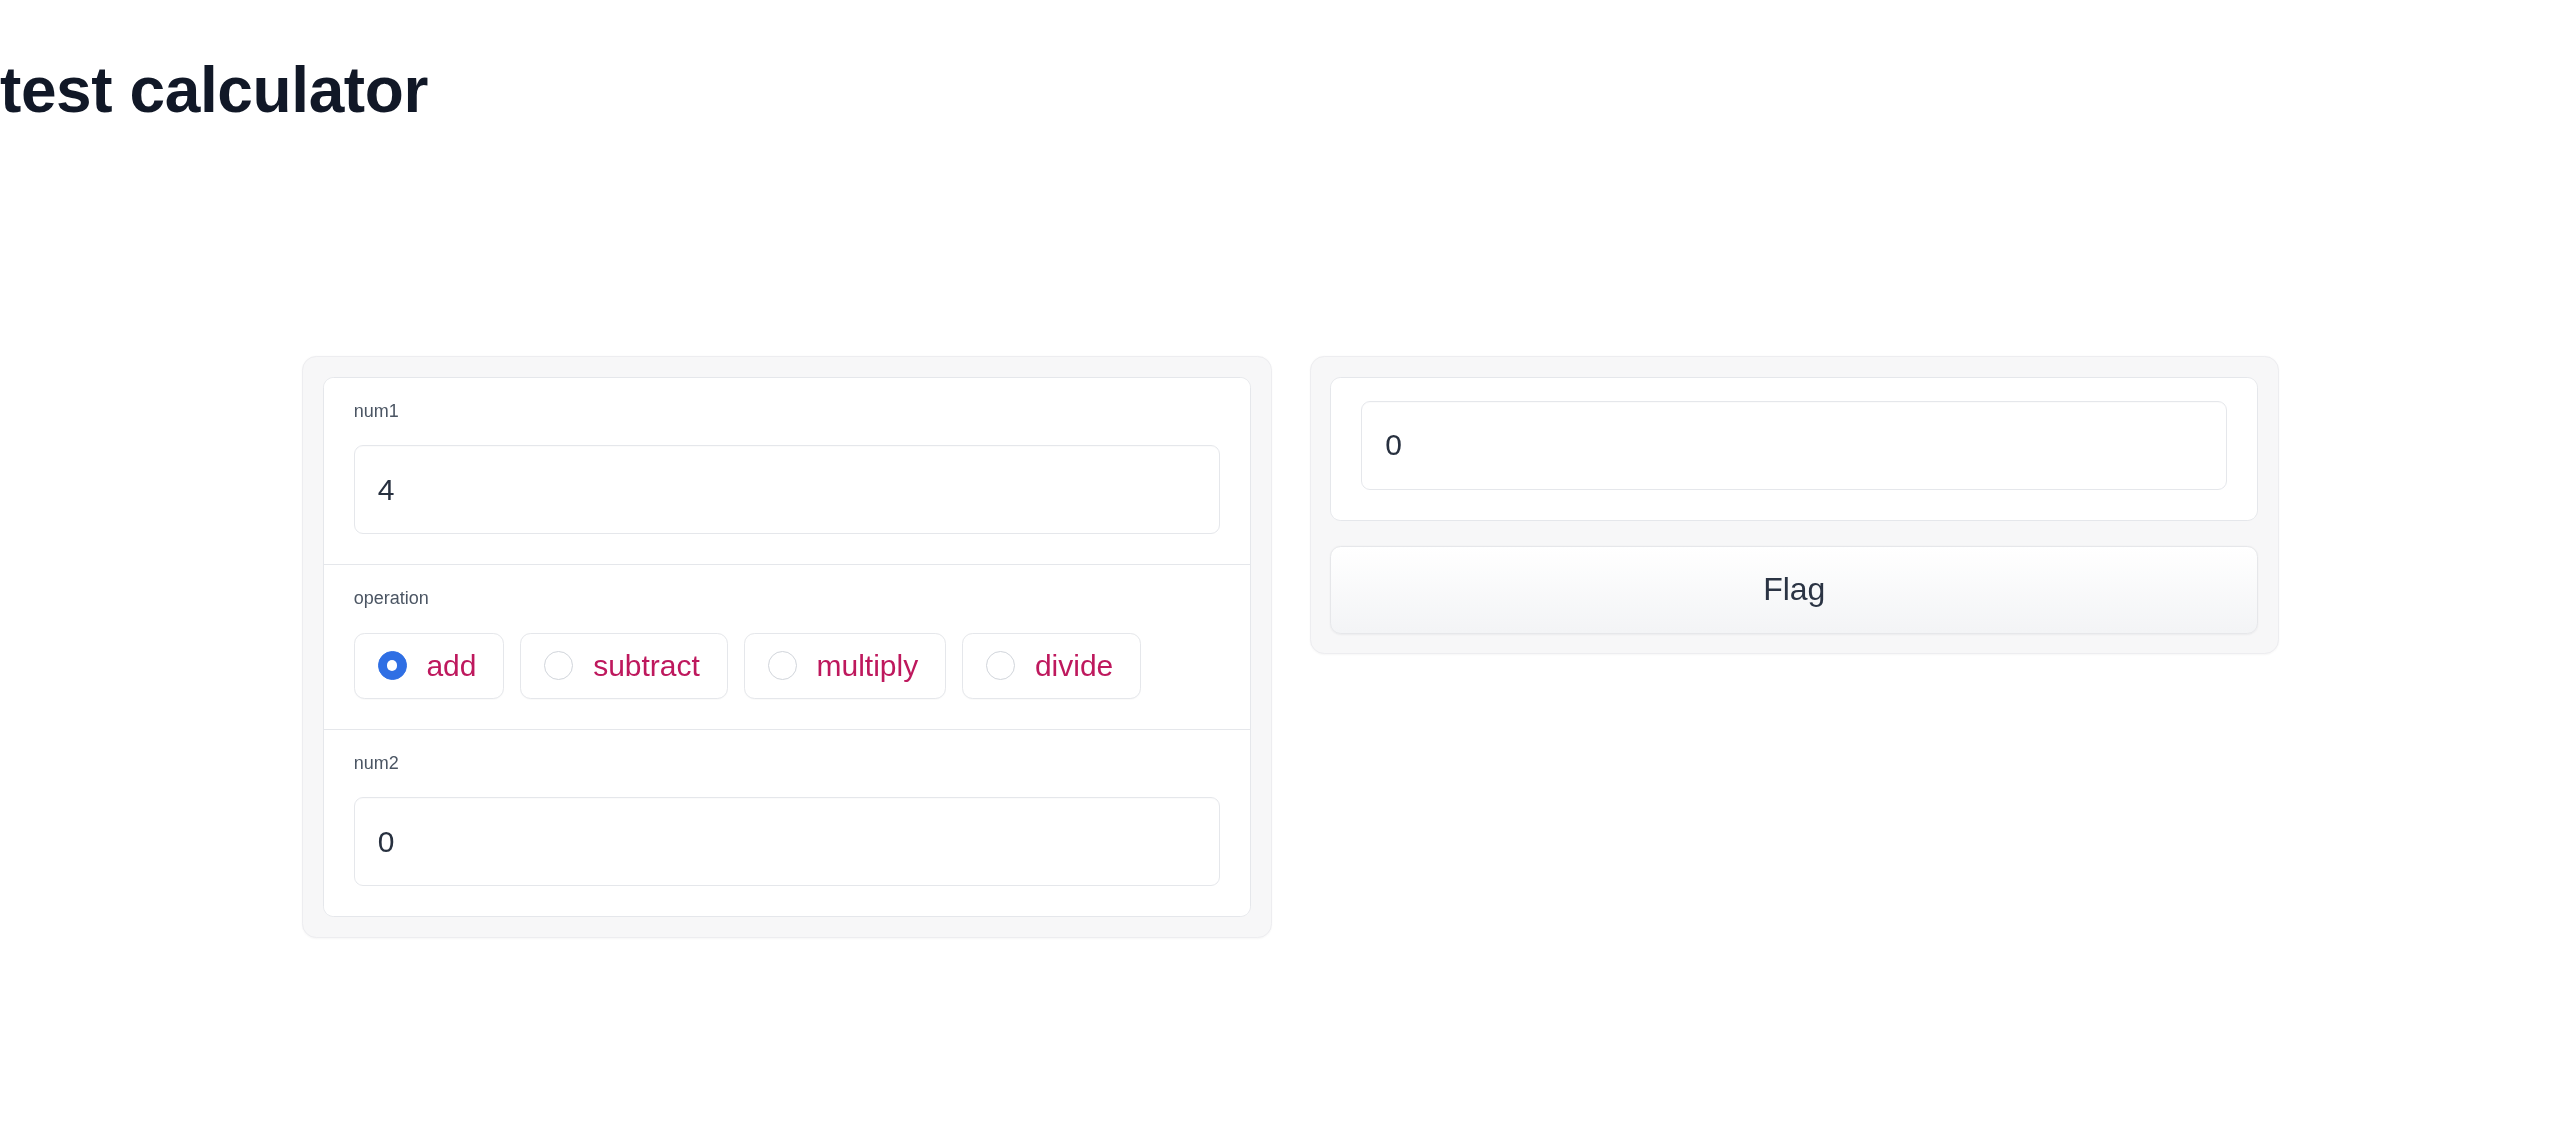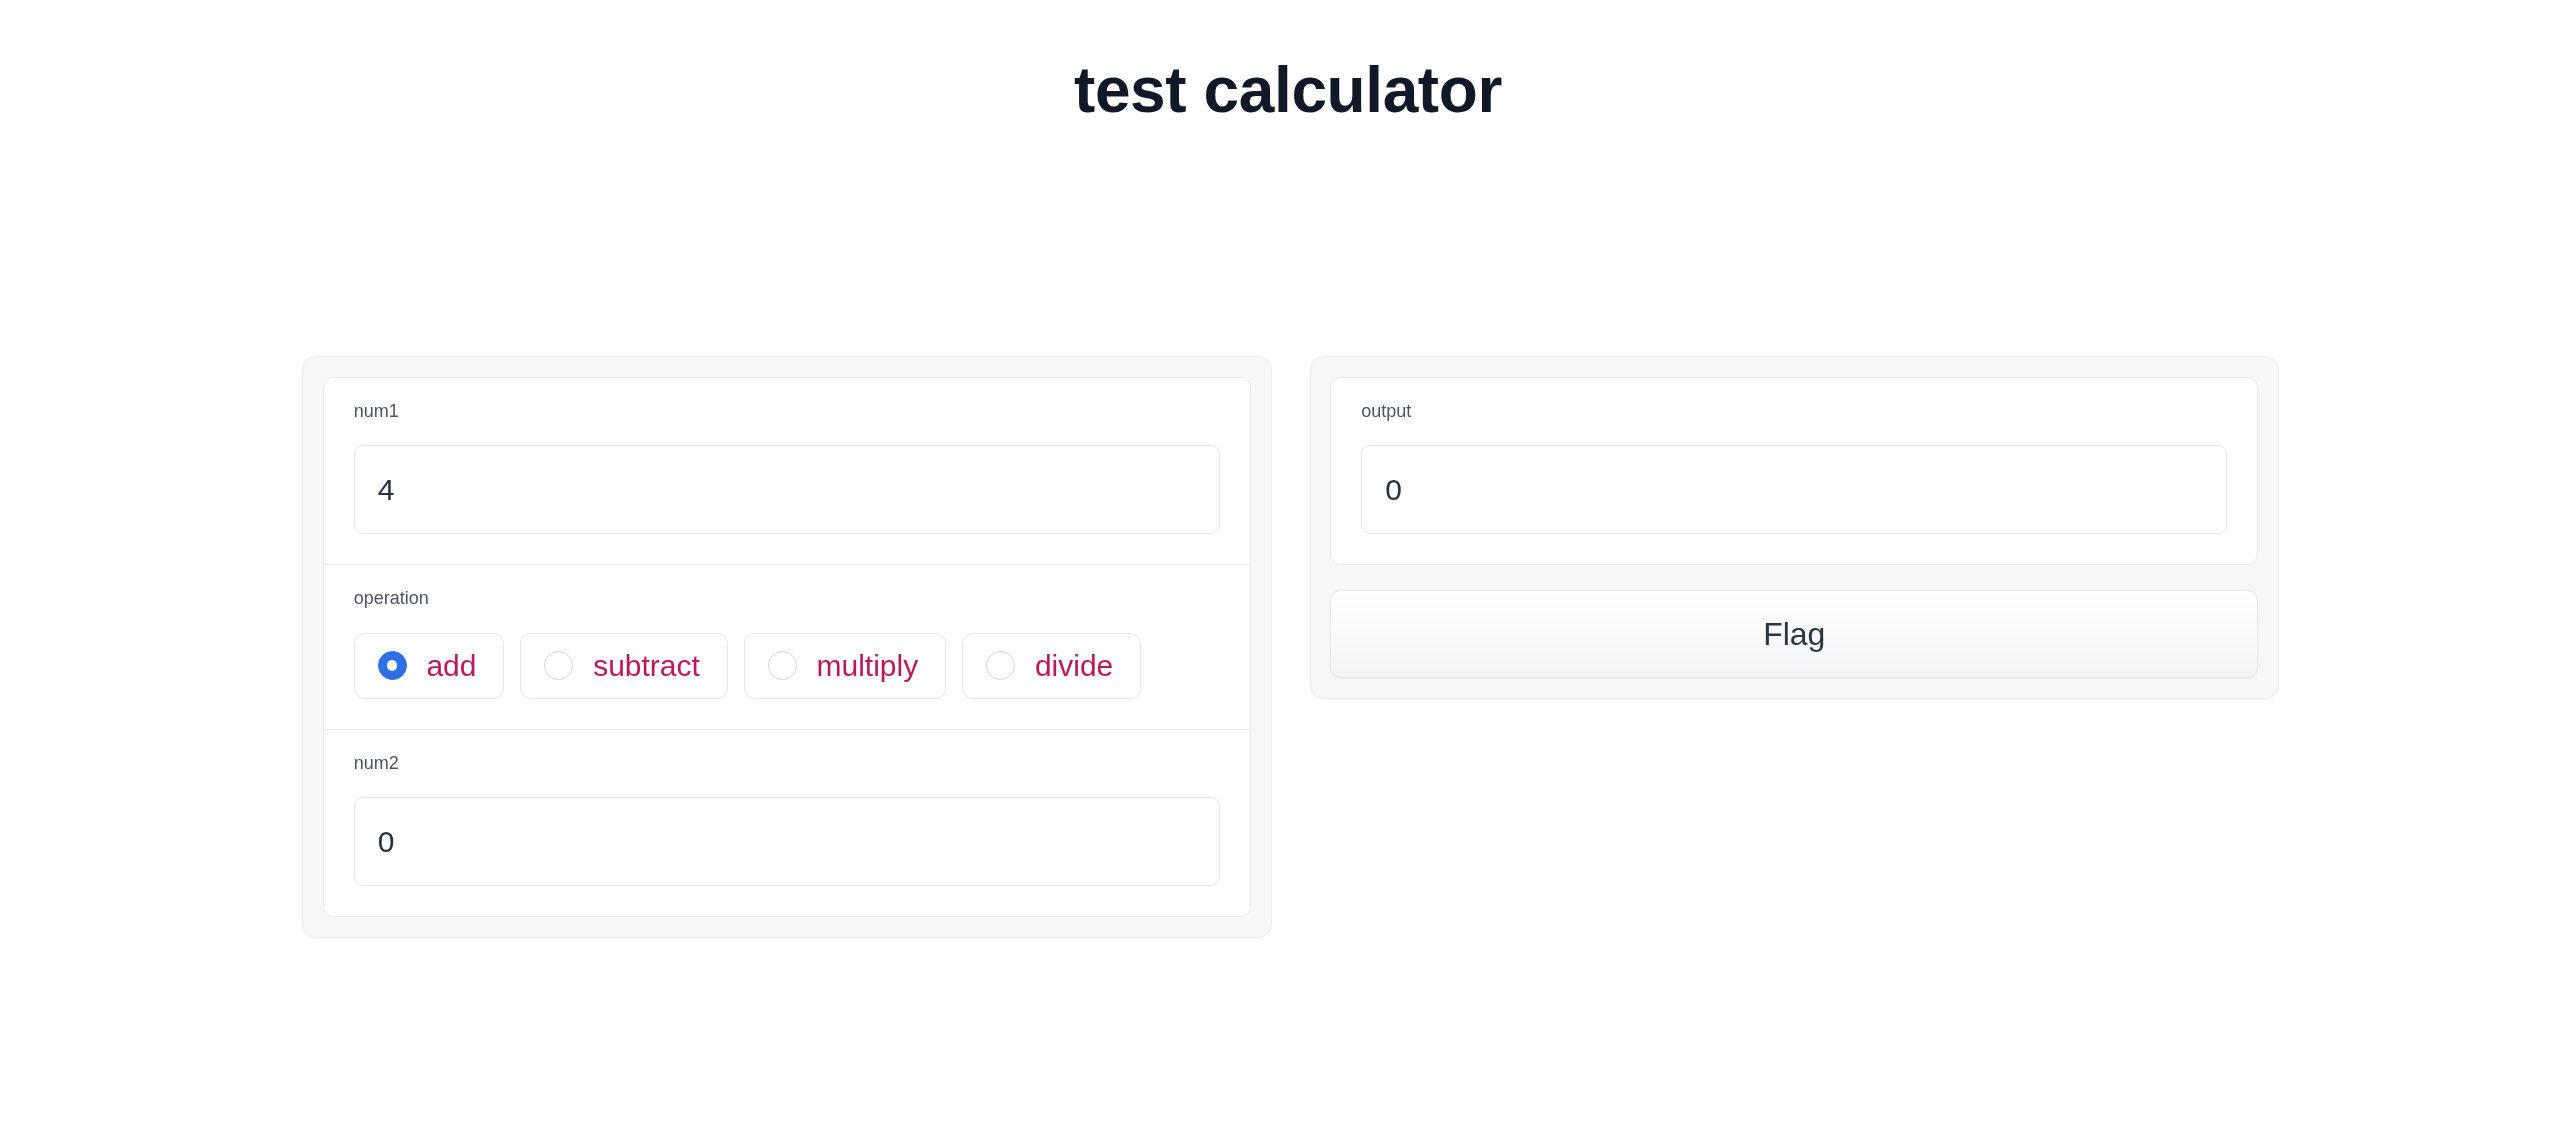--- a/index.html
+++ b/index.html
@@ -19,21 +19,20 @@
     width: 2576px;
     height: 1148px;
     position: relative;
     background: #ffffff;
   }
 
   
   .app-title {
     margin: 0;
     padding-top: 55px;
-    text-align: center;
     font-size: 64px;
     line-height: 1.1;
     font-weight: 700;
     letter-spacing: -0.4px;
     color: #111827;
   }
 
   .app-subtitle {
     margin: 0;
     padding-left: 302px;
@@ -226,21 +225,20 @@
           <label class="field-label">num2</label>
           <input class="text-input" type="text" value="0" style="">
         </div>
 
       </div>
     </div>
 
     <div class="panel panel-right">
       <div class="form-card">
         <div class="form-block">
-          <label class="field-label">output</label>
           <input class="text-input" type="text" readonly="" value="0" style="">
         </div>
       </div>
 
       <button class="flag-button">Flag</button>
     </div>
 
   </div>
 </div>
 

